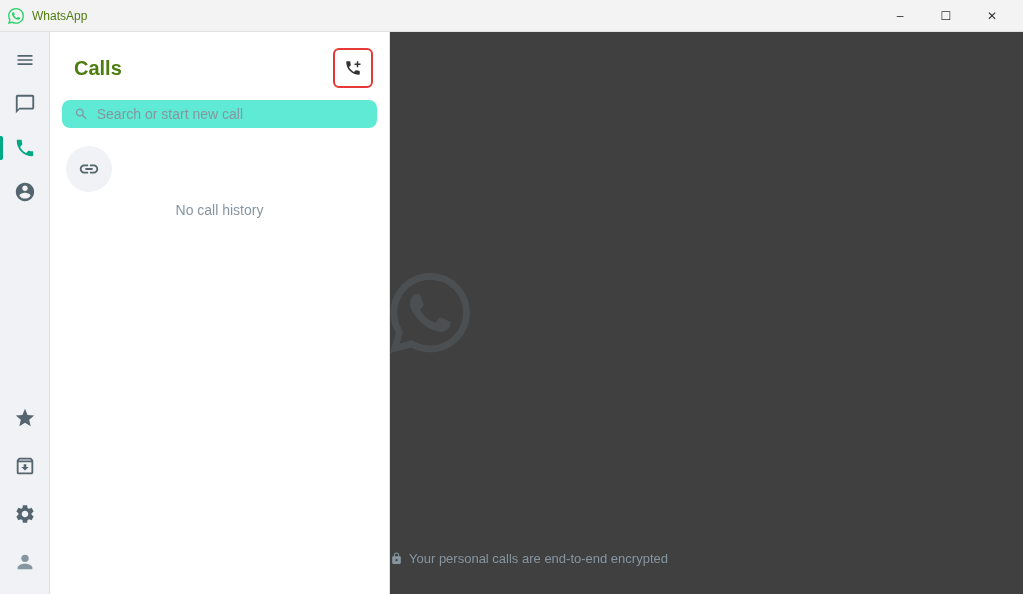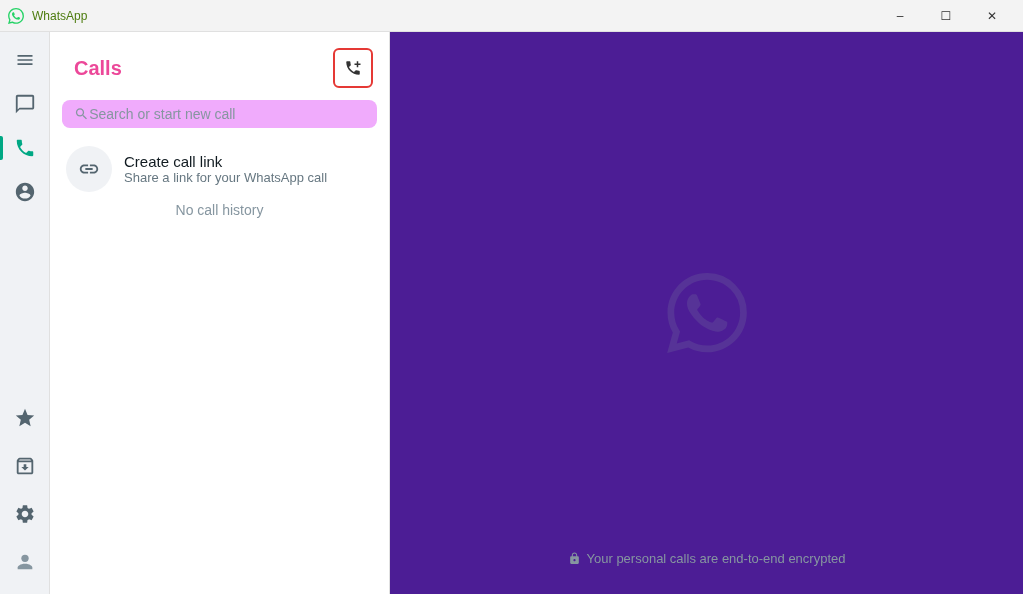--- a/index.html
+++ b/index.html
@@ -116,43 +116,44 @@
     }
     .left-panel-header {
       display: flex;
       align-items: center;
       justify-content: space-between;
       padding: 16px 16px 8px 24px;
     }
     .left-panel-title {
       font-size: 20px;
       font-weight: 600;
-      color: #ec4899;
+      color: #4d7c0f;
     }
     .new-call-btn {
       width: 40px;
       height: 40px;
       border: 2px solid #e53935;
       border-radius: 6px;
       background: transparent;
       cursor: pointer;
       display: flex;
       align-items: center;
       justify-content: center;
       color: #333;
     }
 
     
     .search-bar {
       margin: 4px 12px 8px 12px;
-      background: #f0abfc;
+      background: #5eead4;
       border-radius: 8px;
       display: flex;
       align-items: center;
       padding: 6px 12px;
+      gap: 8px;
     }
     .search-input {
       border: none;
       background: transparent;
       outline: none;
       font-size: 14px;
       color: #3b4a54;
       width: 100%;
     }
     .search-input::placeholder { color: #8696a0; }
@@ -192,24 +193,23 @@
       display: flex;
       justify-content: center;
       flex: 1;
       color: #8696a0;
       font-size: 14px;
     }
 
     
     .right-panel {
       flex: 1;
-      background: #4c1d95;
-      display: flex;
-      flex-direction: column;
-      align-items: center;
+      background: #404040;
+      display: flex;
+      flex-direction: column;
       justify-content: center;
       position: relative;
       text-decoration: underline;
     }
     .right-panel-logo {
       opacity: 0.18;
     }
     .encrypted-notice {
       position: absolute;
       bottom: 28px;
@@ -306,24 +306,20 @@
       </svg>
       <input class="search-input" type="text" placeholder="Search or start new call" style="">
     </div>
 
     <div class="call-link-item">
       <div class="call-link-icon">
         <svg width="22" height="22" viewBox="0 0 24 24" fill="#54656f">
           <path d="M3.9 12c0-1.71 1.39-3.1 3.1-3.1h4V7H7c-2.76 0-5 2.24-5 5s2.24 5 5 5h4v-1.9H7c-1.71 0-3.1-1.39-3.1-3.1zM8 13h8v-2H8v2zm9-6h-4v1.9h4c1.71 0 3.1 1.39 3.1 3.1s-1.39 3.1-3.1 3.1h-4V17h4c2.76 0 5-2.24 5-5s-2.24-5-5-5z"></path>
         </svg>
       </div>
-      <div class="call-link-info">
-        <div class="call-link-title">Create call link</div>
-        <div class="call-link-subtitle">Share a link for your WhatsApp call</div>
-      </div>
     </div>
 
     <div class="no-history">
       <span>No call history</span>
     </div>
   </div>
 
   <div class="right-panel">
 
     <div class="right-panel-logo">

